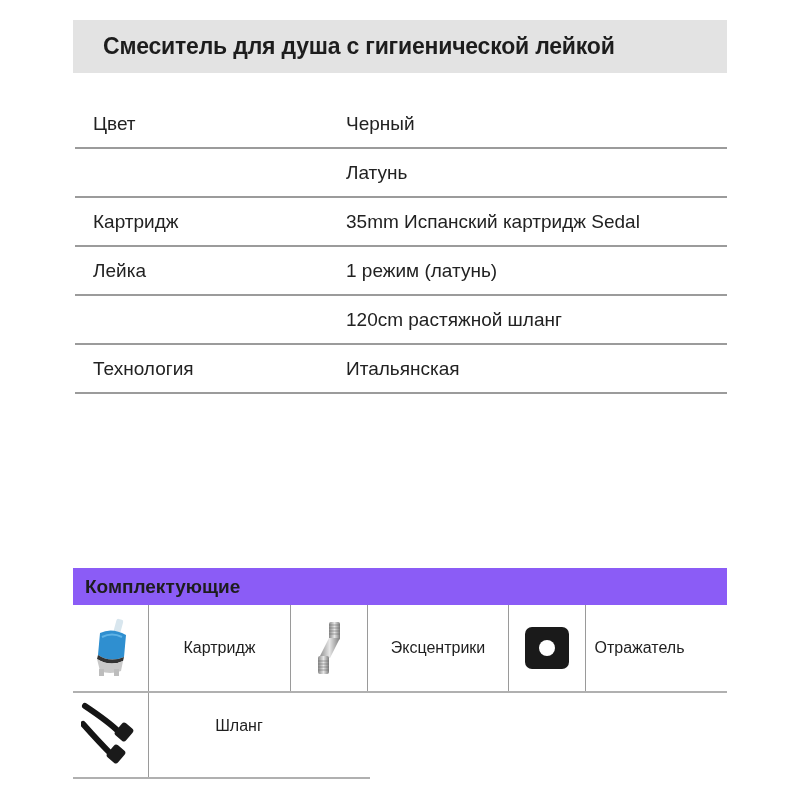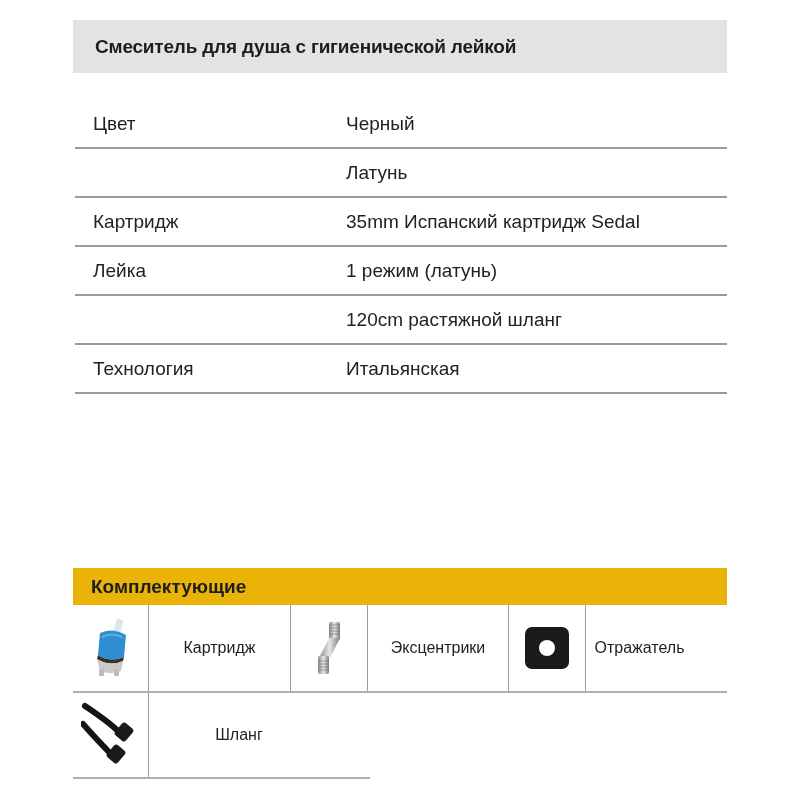--- a/index.html
+++ b/index.html
@@ -6,35 +6,35 @@
     body {
       width: 800px; height: 800px; background: #ffffff; position: relative; overflow: hidden;
       font-family: "Liberation Sans", sans-serif; color: #1f1f1f;
     }
     .title-bar {
       position: absolute; left: 73px; top: 20px; width: 654px; height: 53px;
       background: #e3e3e3; box-sizing: border-box; padding-left: 14px;
       display: flex; align-items: center;
     }
     .title-bar h1 {
-      margin: 8px; font-size: 19px; font-weight: bold; color: #1d1d1d; letter-spacing: -0.2px; text-align: right;
+      margin: 16px; font-size: 23px; font-weight: bold; color: #1d1d1d; letter-spacing: -0.2px; text-align: right;
     }
     .spec-table { position: absolute; left: 75px; top: 100px; width: 652px; }
     .spec-row {
       position: relative; height: 47px; border-bottom: 2px solid #9b9b9b; box-sizing: content-box;
     }
     .spec-label, .spec-value {
       position: absolute; top: 13px; font-size: 19px; color: #222;
     }
     .spec-label { left: 18px; }
     .spec-value { left: 271px; }
 
     .acc-header {
       position: absolute; left: 73px; top: 568px; width: 654px; height: 37px;
-      background: #eab308; box-sizing: border-box; padding-left: 18px;
+      background: #8b5cf6; box-sizing: border-box; padding-left: 12px;
       display: flex; align-items: center;
     }
     .acc-header h2 { margin: 0; font-size: 19px; font-weight: bold; color: #1d1d1d; }
 
     .acc-grid { position: absolute; left: 73px; top: 605px; width: 654px; height: 175px; }
     .vline { position: absolute; width: 1px; background: #9a9a9a; }
     .hline { position: absolute; height: 2px; background: #a5a5a5; }
     .cell-img {
       position: absolute; display: flex; align-items: center; justify-content: center;
     }
@@ -137,14 +137,14 @@
   <div class="cell-label" style="left:496px; top:0; width:141px; height:86px;">Отражатель</div>
 
   <div class="cell-img" style="left:0; top:88px; width:75px; height:84px;">
     <svg width="60" height="66" viewBox="0 0 60 66">
       <path d="M4 4 Q28 20 38 30" stroke="#151515" stroke-width="6" fill="none" stroke-linecap="round"></path>
       <rect x="36" y="22" width="14" height="16" rx="3" fill="#1a1a1a" transform="rotate(40 43 30)"></rect>
       <path d="M2 22 Q18 40 30 52" stroke="#151515" stroke-width="6" fill="none" stroke-linecap="round"></path>
       <rect x="28" y="44" width="14" height="16" rx="3" fill="#1a1a1a" transform="rotate(40 35 52)"></rect>
     </svg>
   </div>
-  <div class="cell-label" style="left:76px; top:88px; width:180px; height:84px;">Шланг</div>
+  <div class="cell-label" style="left:76px; top:79px; width:180px; height:84px;">Шланг</div>
 </div>
 
 </body></html>

